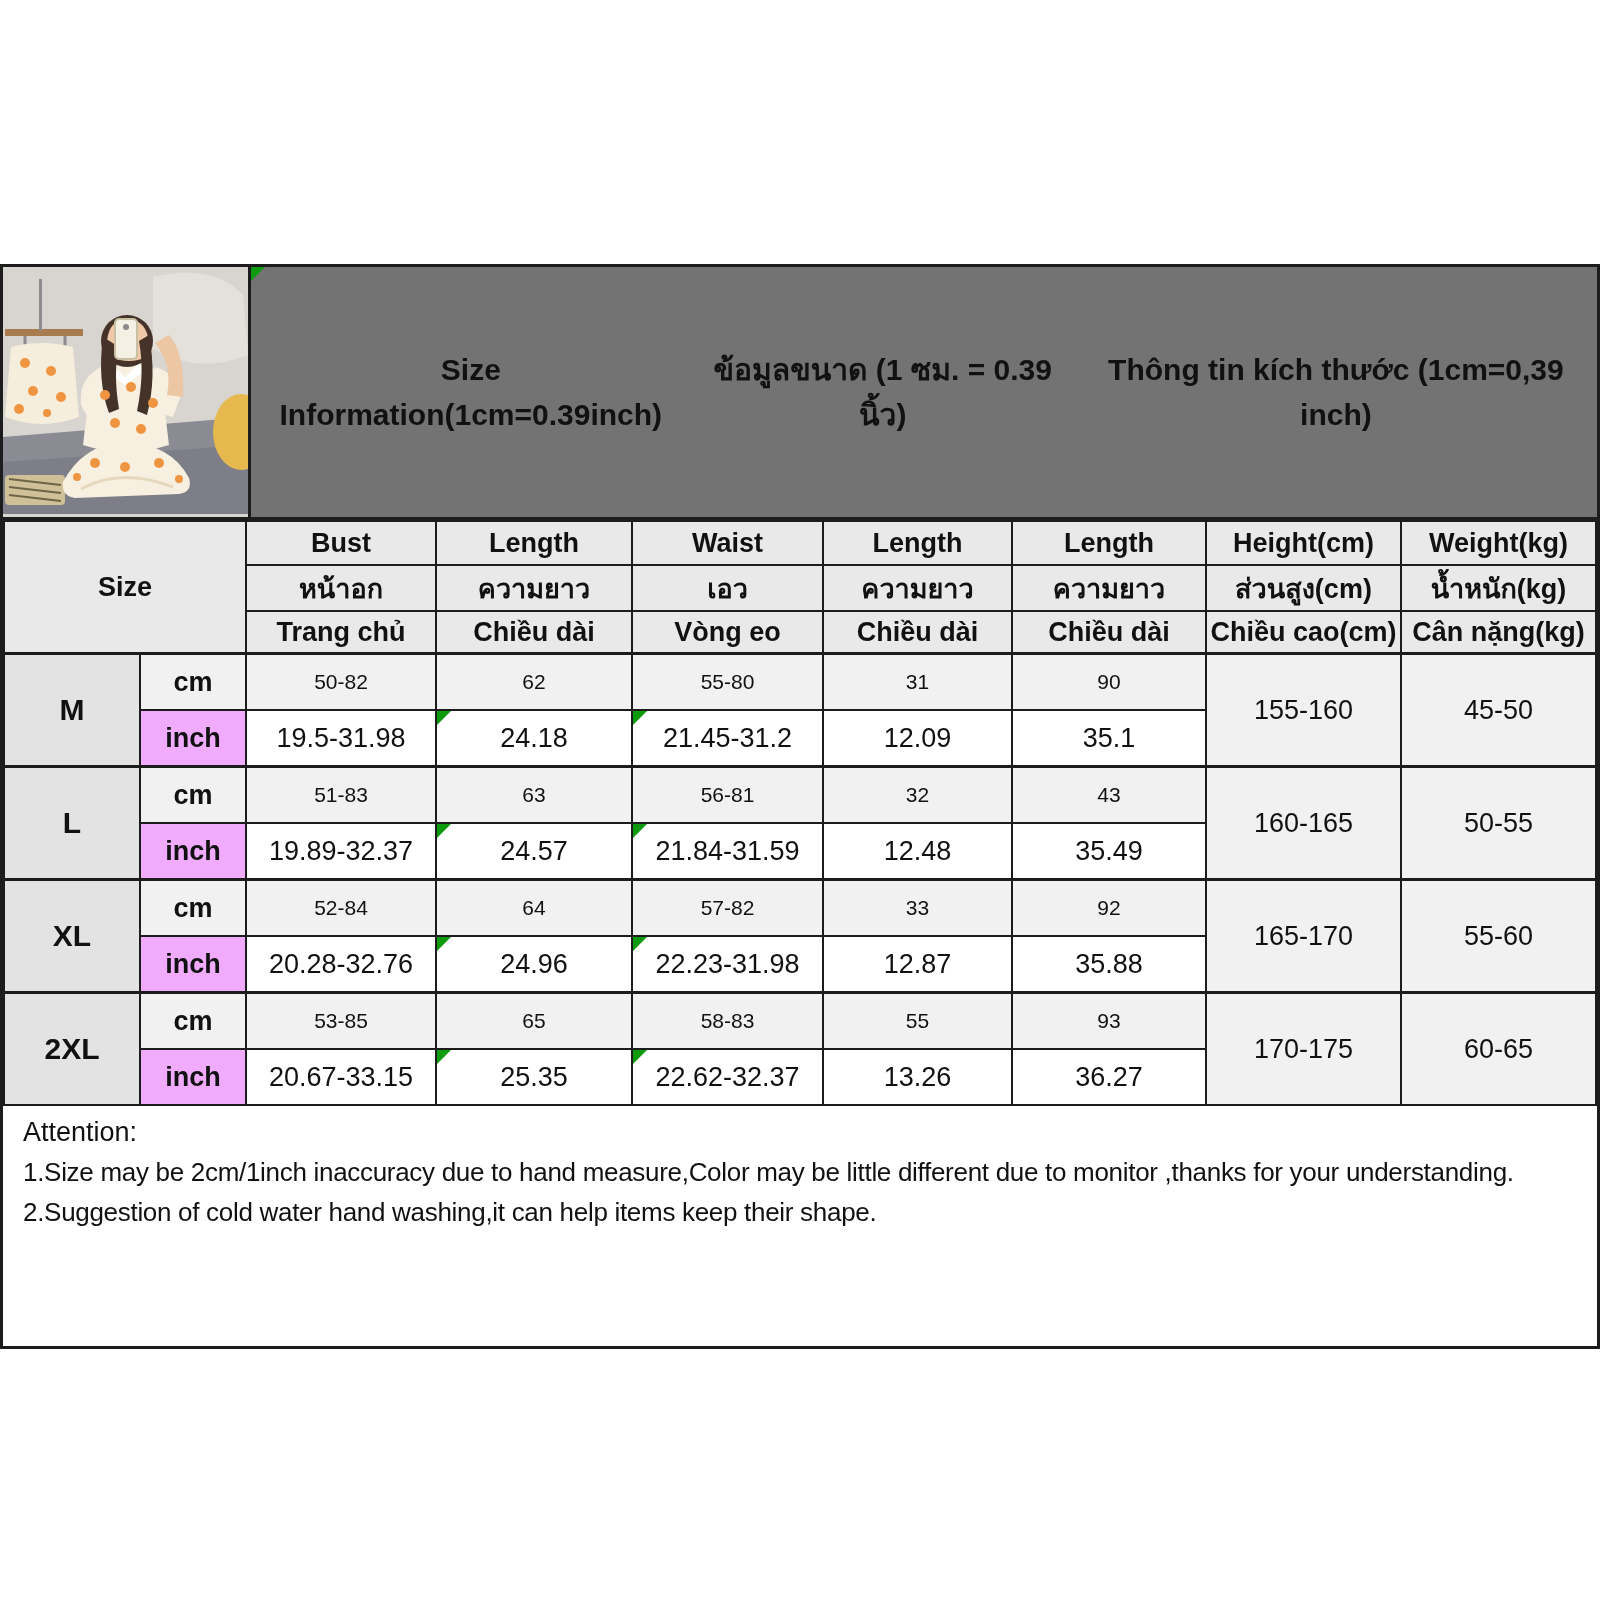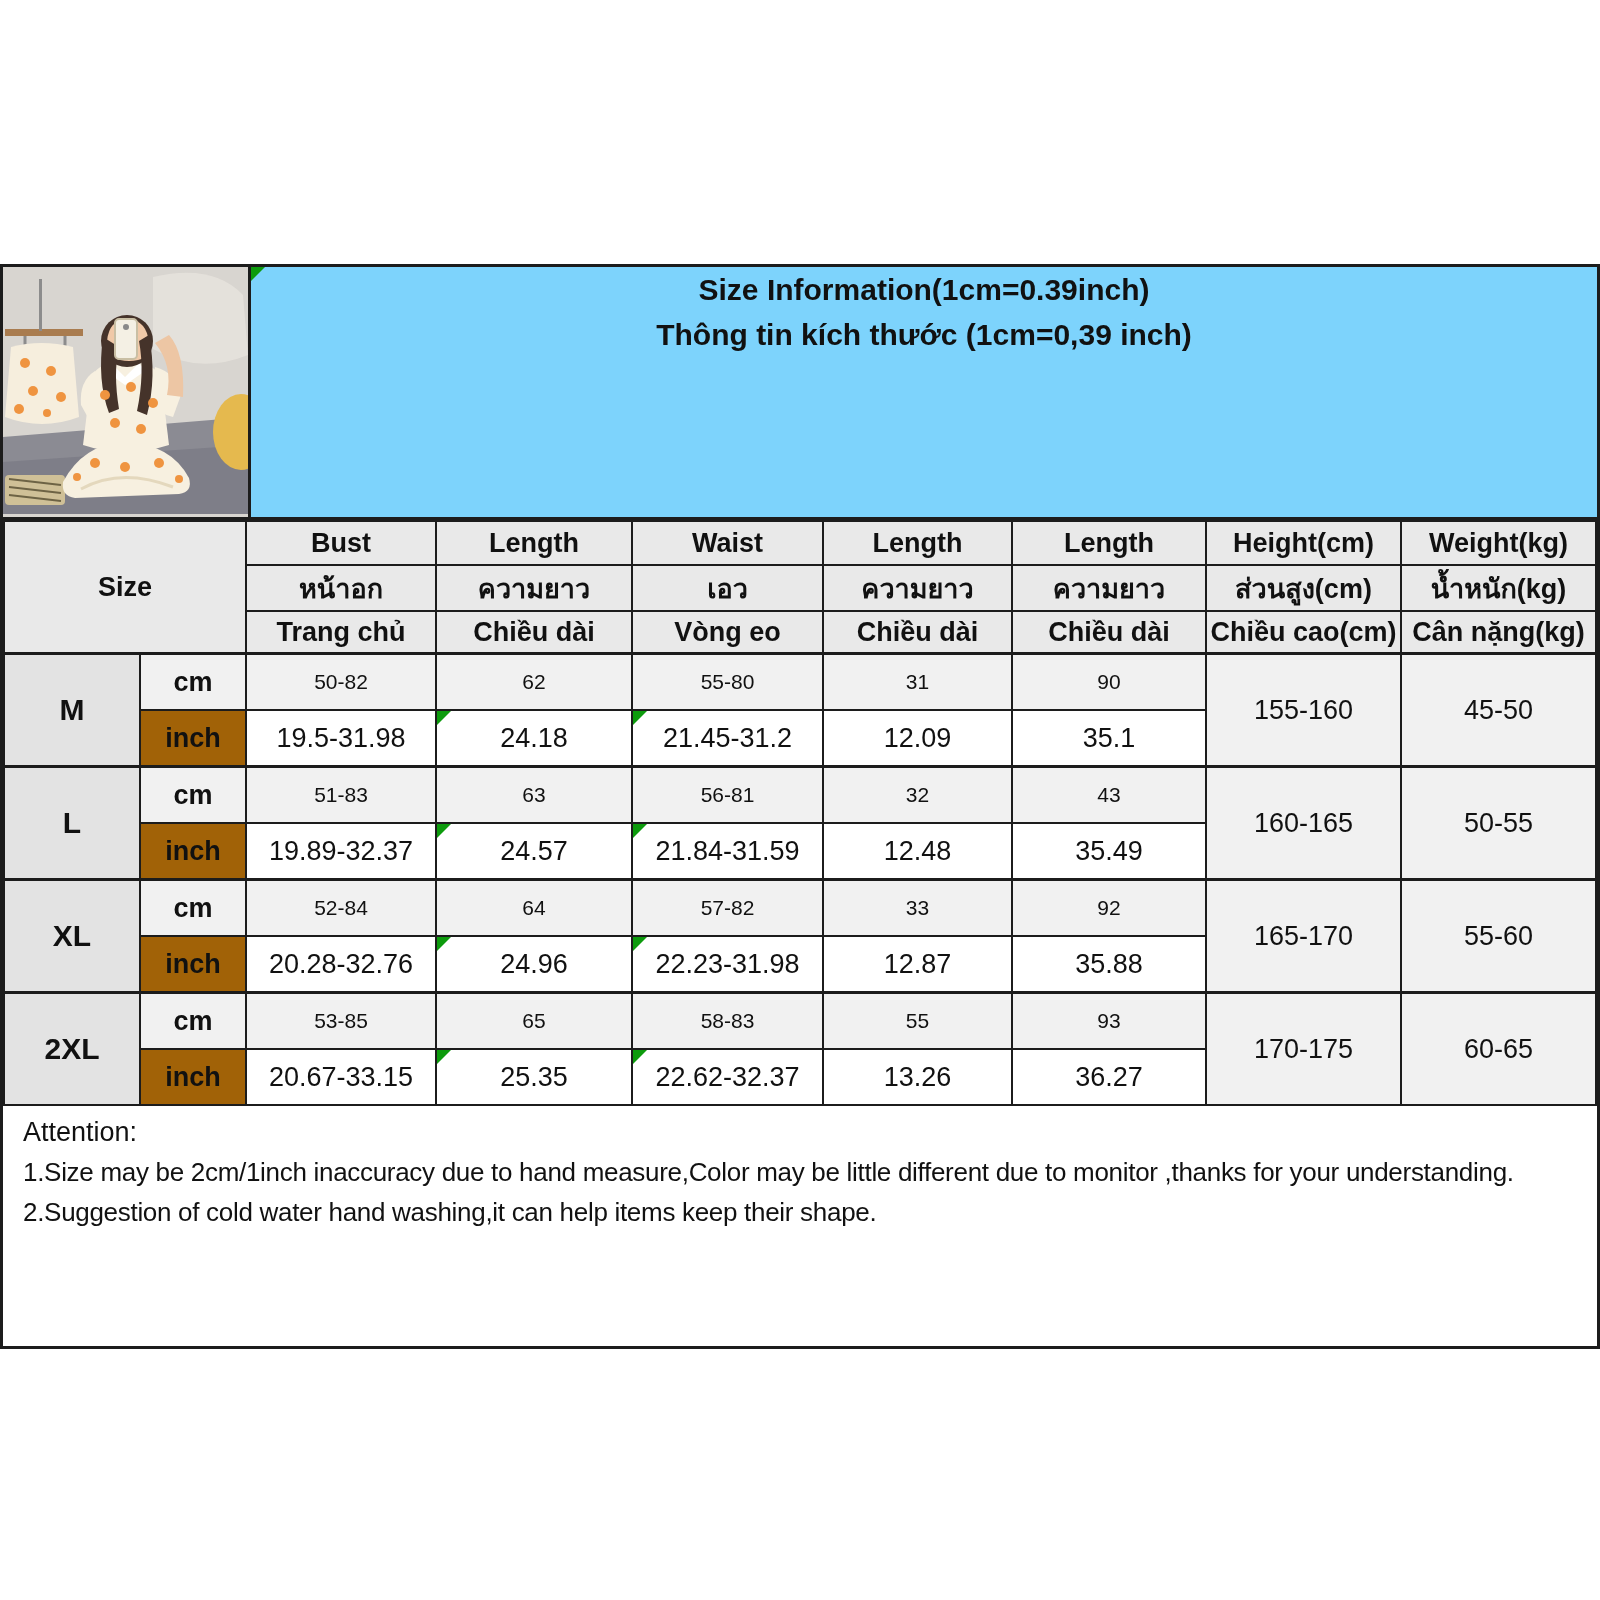--- a/index.html
+++ b/index.html
@@ -12,22 +12,22 @@
     position:absolute;left:0;top:264px;width:1600px;box-sizing:border-box;
     border:3px solid #1c1c1c;background:#fff;
   }
   
   .banner{display:flex;height:250px;border-bottom:3px solid #1c1c1c;}
   .photo-cell{
     width:245px;flex:0 0 245px;border-right:3px solid #1c1c1c;
     background:#d9d6d1;position:relative;overflow:hidden;
   }
   .banner-cell{
-    flex:1;background:#7dd3fc;position:relative;
-    display:flex;flex-direction:column;align-items:center;justify-content:flex-start;
+    flex:1;background:#737373;position:relative;
+    display:flex;flex-direction:row;align-items:center;justify-content:center;
   }
   .banner-cell .t{font-weight:bold;font-size:30px;line-height:45px;text-align:center;}
   
   .gm{
     position:absolute;top:0;left:0;width:14px;height:14px;background:#0d9b0d;
     clip-path:polygon(0 0,100% 0,0 100%);
   }
   
   table{border-collapse:collapse;width:100%;table-layout:fixed;}
   th,td{
@@ -35,21 +35,21 @@
     padding:0;overflow:hidden;position:relative;
   }
   th{font-weight:bold;margin-left:32px;}
   .hrow th{background:#e9e9e9;font-size:27px;}
   .hrow1 th{height:42px;}
   .hrow2 th{height:44px;}
   .hrow3 th{height:40px;border-bottom-width:3px;}
   .size-cell{background:#e9e9e9;font-size:52px;font-weight:bold;}
   .sz{background:#e3e3e3;font-size:30px;}
   .unit{background:#f1f1f1;font-size:27px;}
-  .unit-inch{background:#a16207;font-size:27px;}
+  .unit-inch{background:#f0abfc;font-size:27px;}
   .cm-row td{background:#f1f1f1;font-size:21px;font-weight:normal;height:54px;}
   .cm-row th,.cm-row td{border-top-width:3px;}
   .inch-row td{background:#ffffff;font-size:27px;font-weight:normal;height:54px;}
   td.merged{background:#f1f1f1;font-size:27px;}
   
   .attention{height:240px;background:#fff;padding:6px 20px;box-sizing:border-box;}
   .attention .a-title{font-size:27px;line-height:40px;}
   .attention .a-line{font-size:26px;line-height:40px;white-space:nowrap;letter-spacing:-0.3px;}
   
   svg{display:block;}
@@ -120,20 +120,21 @@
           <circle cx="122" cy="200" r="5"></circle>
             <circle cx="156" cy="196" r="5"></circle>
           <circle cx="176" cy="212" r="4"></circle>
             <circle cx="74" cy="210" r="4"></circle>
         </g>
       </svg>
     </div>
     <div class="banner-cell">
       <span class="gm"></span>
       <div class="t">Size Information(1cm=0.39inch)</div>
+      <div class="t">ข้อมูลขนาด (1 ซม. = 0.39 นิ้ว)</div>
       <div class="t">Thông tin kích thước (1cm=0,39 inch)</div>
     </div>
   </div>
 
   <table>
     <colgroup>
       <col style="width:136px">
         <col style="width:106px">
         <col style="width:190px">
       <col style="width:196px">

